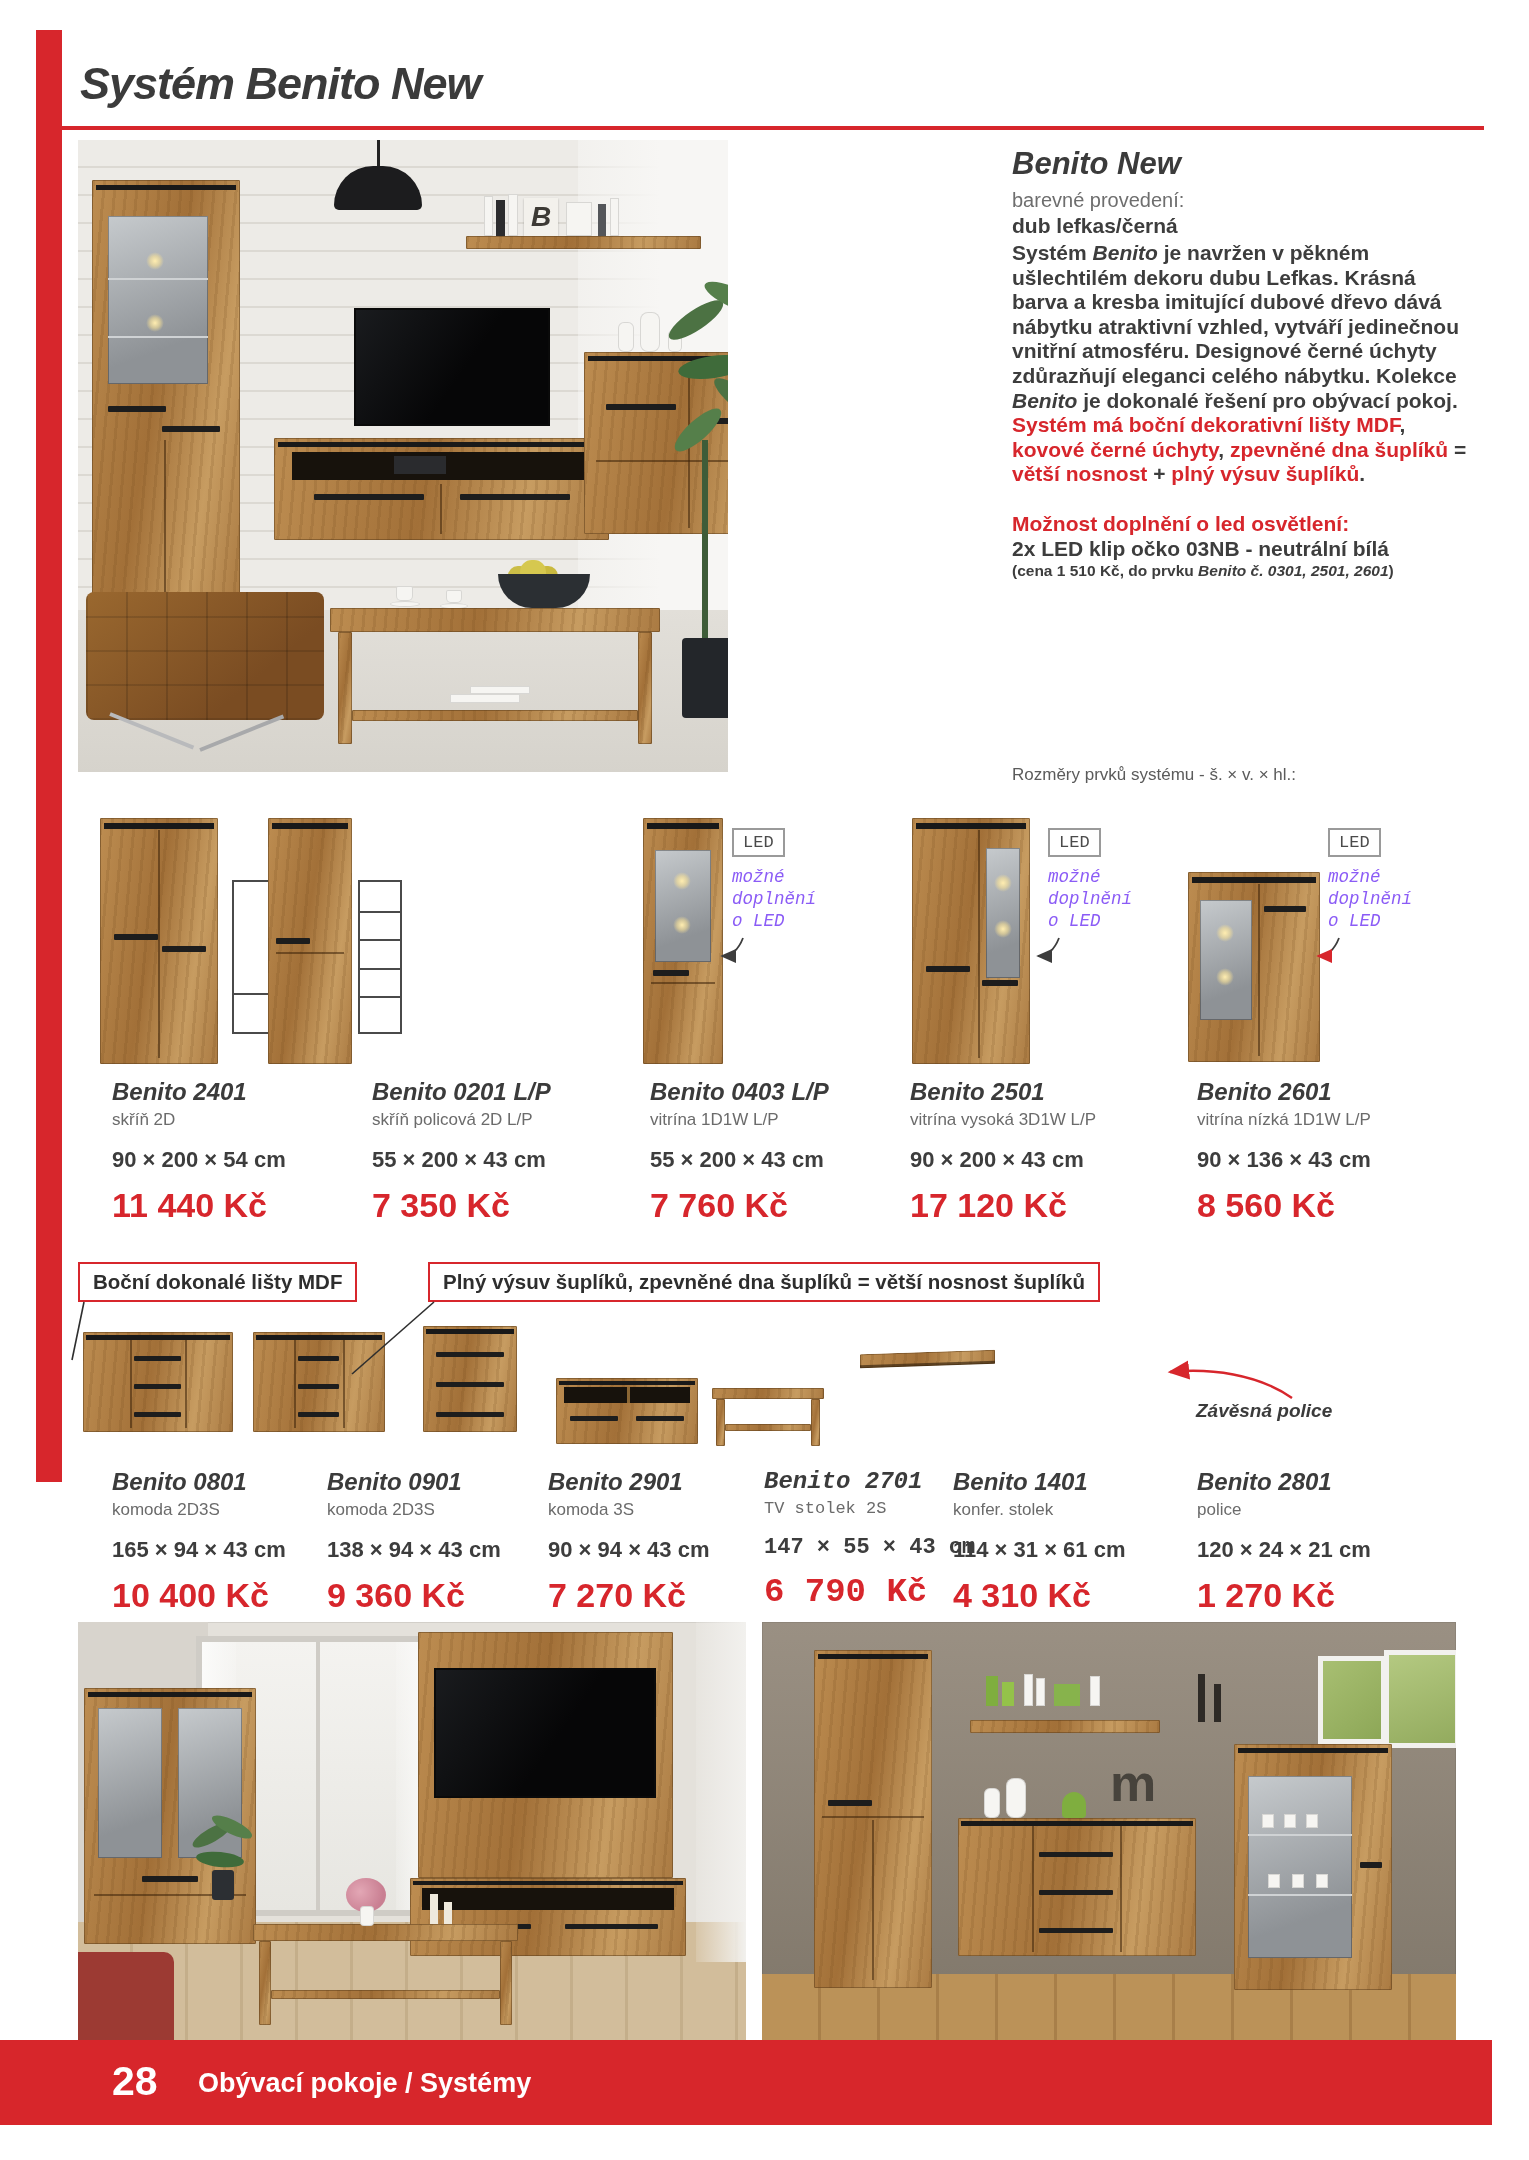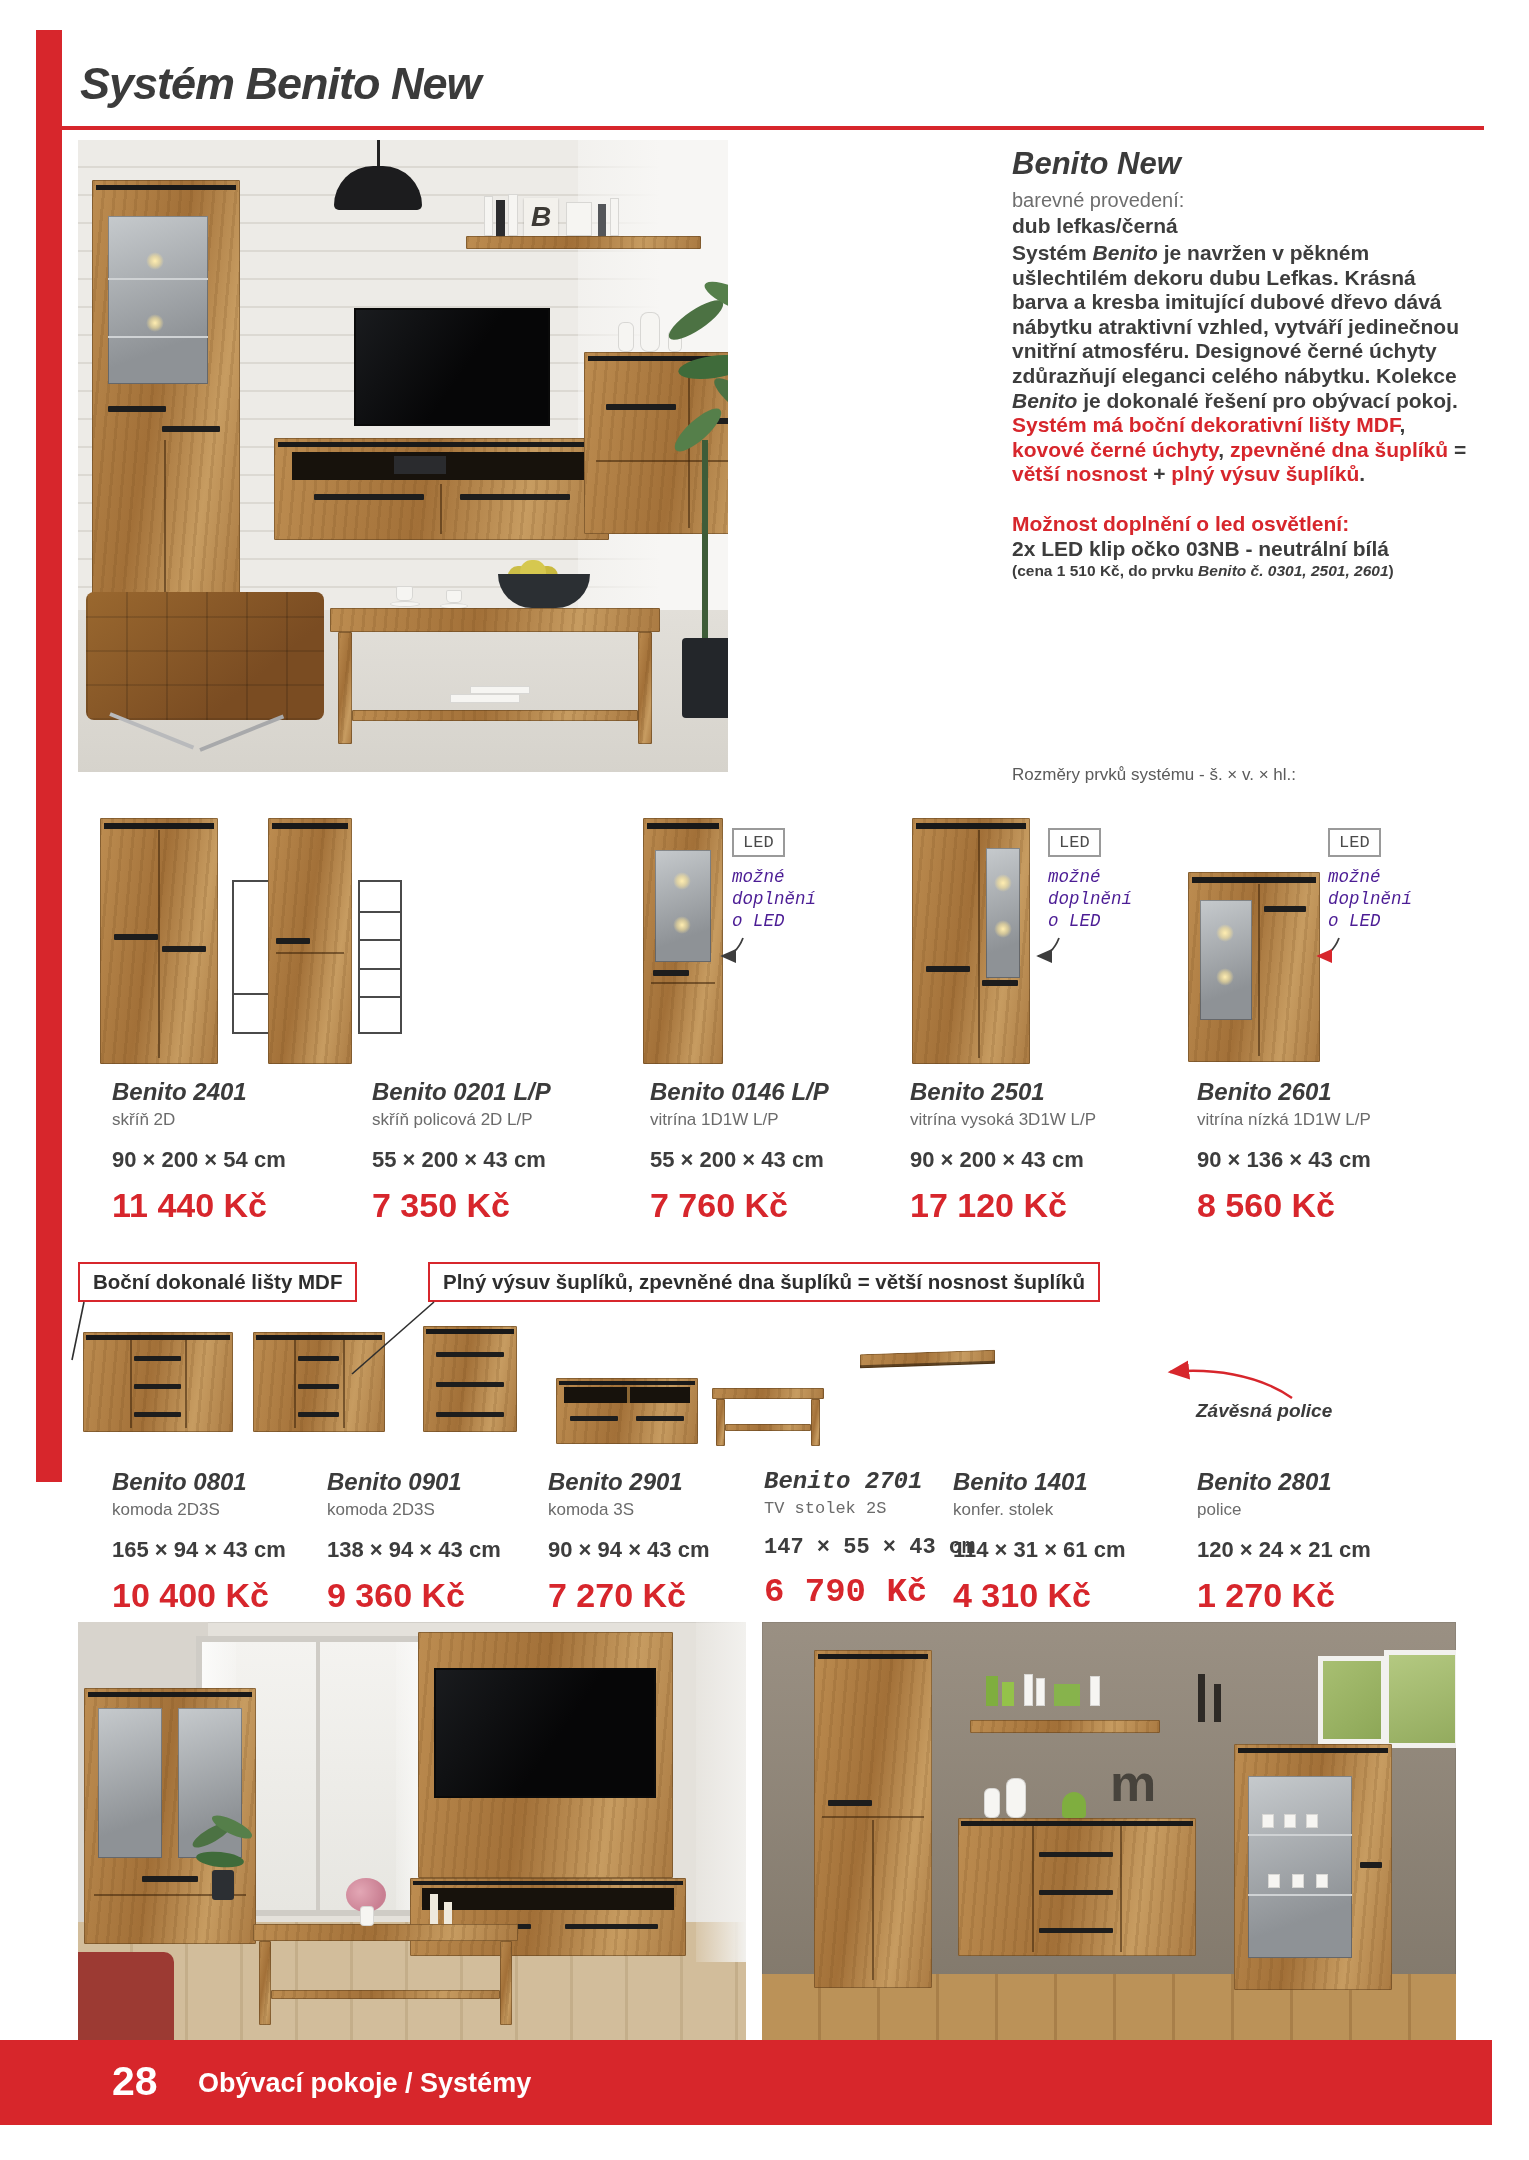--- a/index.html
+++ b/index.html
@@ -45,21 +45,21 @@
   .glow{width:18px;height:18px;border-radius:50%;background:radial-gradient(circle,#ffedb0 0%,rgba(255,230,150,.55) 40%,rgba(255,230,150,0) 70%);}
   .handle{background:#1d1d1d;height:6px;border-radius:1px;}
   .trim{background:#191919;}
   .seam{background:rgba(60,35,10,.55);}
   .diag{position:absolute;border:2px solid #4a4a4a;background:#fff;}
   .dl{background:#4a4a4a;}
 
   
   .led-block{position:absolute;width:110px;font-family:Liberation Mono, monospace;}
   .led-badge{display:inline-block;border:2px solid #9a9a9a;background:#fff;color:#4a4a4a;font-size:17px;padding:3px 9px;}
-  .led-caption{margin-top:9px;font-style:italic;font-size:17.5px;color:#4c1d95;line-height:22px;width:95px;}
+  .led-caption{margin-top:9px;font-style:italic;font-size:17.5px;color:#8b5cf6;line-height:22px;width:95px;}
 
   
   .callout{position:absolute;border:2px solid var(--red);background:#fff;padding:6px 13px;font-size:20.5px;font-weight:700;color:#2e2e2e;white-space:nowrap;}
   .shelf-note{position:absolute;left:1196px;top:1400px;font-size:19px;font-style:italic;font-weight:700;color:#3b3b3b;}
 
   
   .photo{position:absolute;overflow:hidden;box-shadow:inset 0 0 0 1px rgba(0,0,0,.08);}
   .hero{left:78px;top:140px;width:650px;height:632px;background:#e9e6e1;}
   .photoL{left:78px;top:1622px;width:668px;height:418px;background:#e4e1db;}
   .photoR{left:762px;top:1622px;width:694px;height:418px;background:linear-gradient(#9a9083,#7f7669);}
@@ -414,21 +414,21 @@
       <div class="p-dims">90 × 200 × 54 cm</div>
       <div class="p-price">11 440 Kč</div>
     </div>
     <div class="product-text" style="left: 372px; top: 1078px;">
       <div class="p-name">Benito 0201 L/P</div>
       <div class="p-desc">skříň policová 2D L/P</div>
       <div class="p-dims">55 × 200 × 43 cm</div>
       <div class="p-price">7 350 Kč</div>
     </div>
     <div class="product-text" style="left: 650px; top: 1078px;">
-      <div class="p-name">Benito 0146 L/P</div>
+      <div class="p-name">Benito 0403 L/P</div>
       <div class="p-desc">vitrína 1D1W L/P</div>
       <div class="p-dims">55 × 200 × 43 cm</div>
       <div class="p-price">7 760 Kč</div>
     </div>
     <div class="product-text" style="left: 910px; top: 1078px;">
       <div class="p-name">Benito 2501</div>
       <div class="p-desc">vitrína vysoká 3D1W L/P</div>
       <div class="p-dims">90 × 200 × 43 cm</div>
       <div class="p-price">17 120 Kč</div>
     </div>

